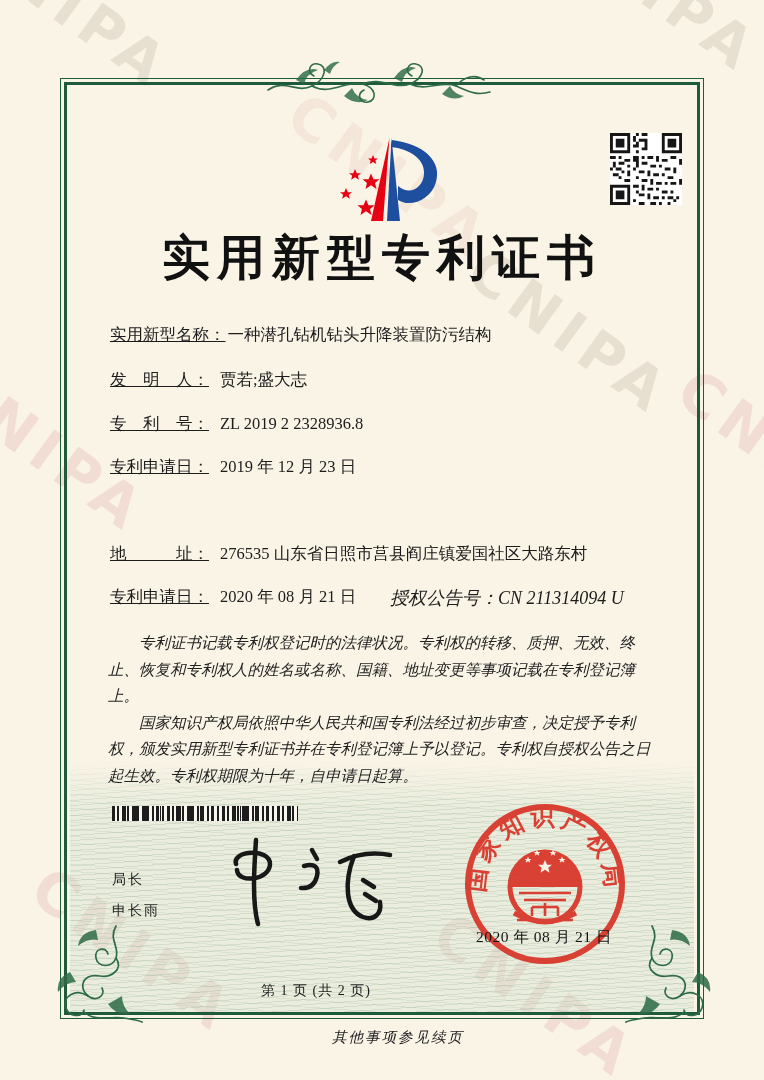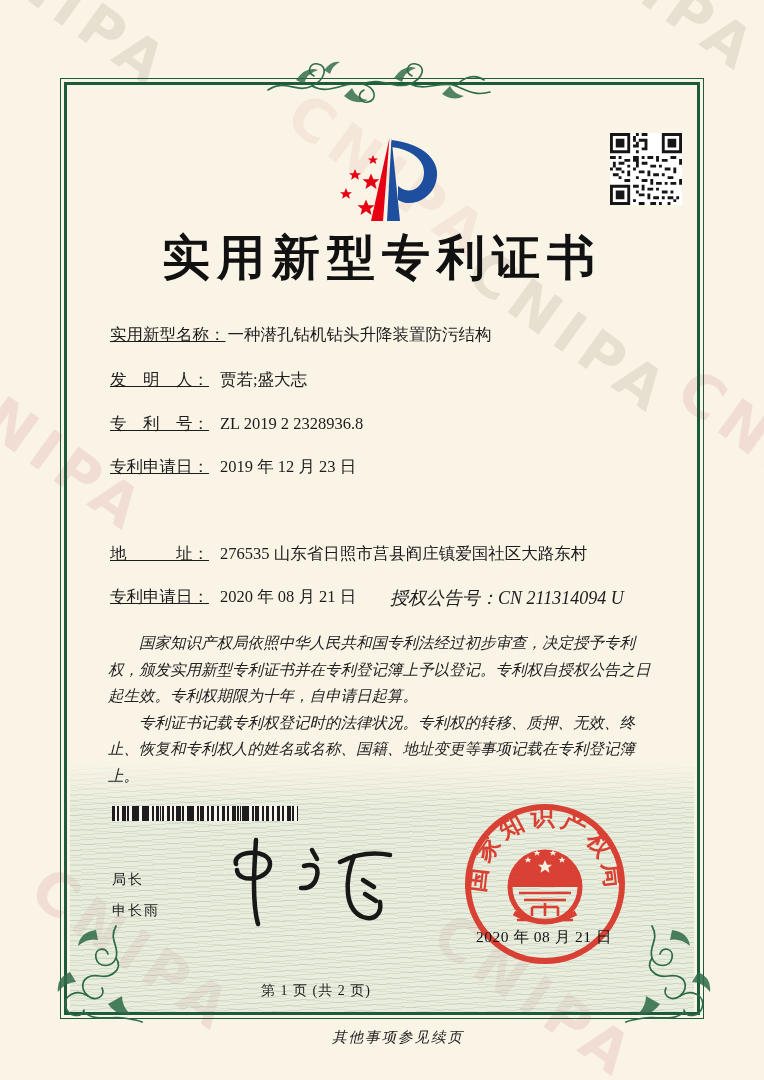--- a/index.html
+++ b/index.html
@@ -196,22 +196,22 @@
     <span class="lbl">地　　　址：</span><span class="val">276535 山东省日照市莒县阎庄镇爱国社区大路东村</span>
   </div>
   <div class="row r7">
     <span class="lbl">专利申请日：</span><span class="val">2020 年 08 月 21 日</span>
   </div>
   <div class="grant-no">
     <span>授权公告号：</span><span>CN 211314094 U</span>
   </div>
 
   <div class="paras">
+    <p>专利证书记载专利权登记时的法律状况。专利权的转移、质押、无效、终止、恢复和专利权人的姓名或名称、国籍、地址变更等事项记载在专利登记簿上。</p>
     <p>国家知识产权局依照中华人民共和国专利法经过初步审查，决定授予专利权，颁发实用新型专利证书并在专利登记簿上予以登记。专利权自授权公告之日起生效。专利权期限为十年，自申请日起算。</p>
-    <p>专利证书记载专利权登记时的法律状况。专利权的转移、质押、无效、终止、恢复和专利权人的姓名或名称、国籍、地址变更等事项记载在专利登记簿上。</p>
   </div>
 
   <div class="barcode"></div>
 
   <div class="director">
     <div>局长</div>
     <div>申长雨</div>
   </div>
 
   <svg class="signature" width="190" height="108" viewBox="0 0 190 108">

